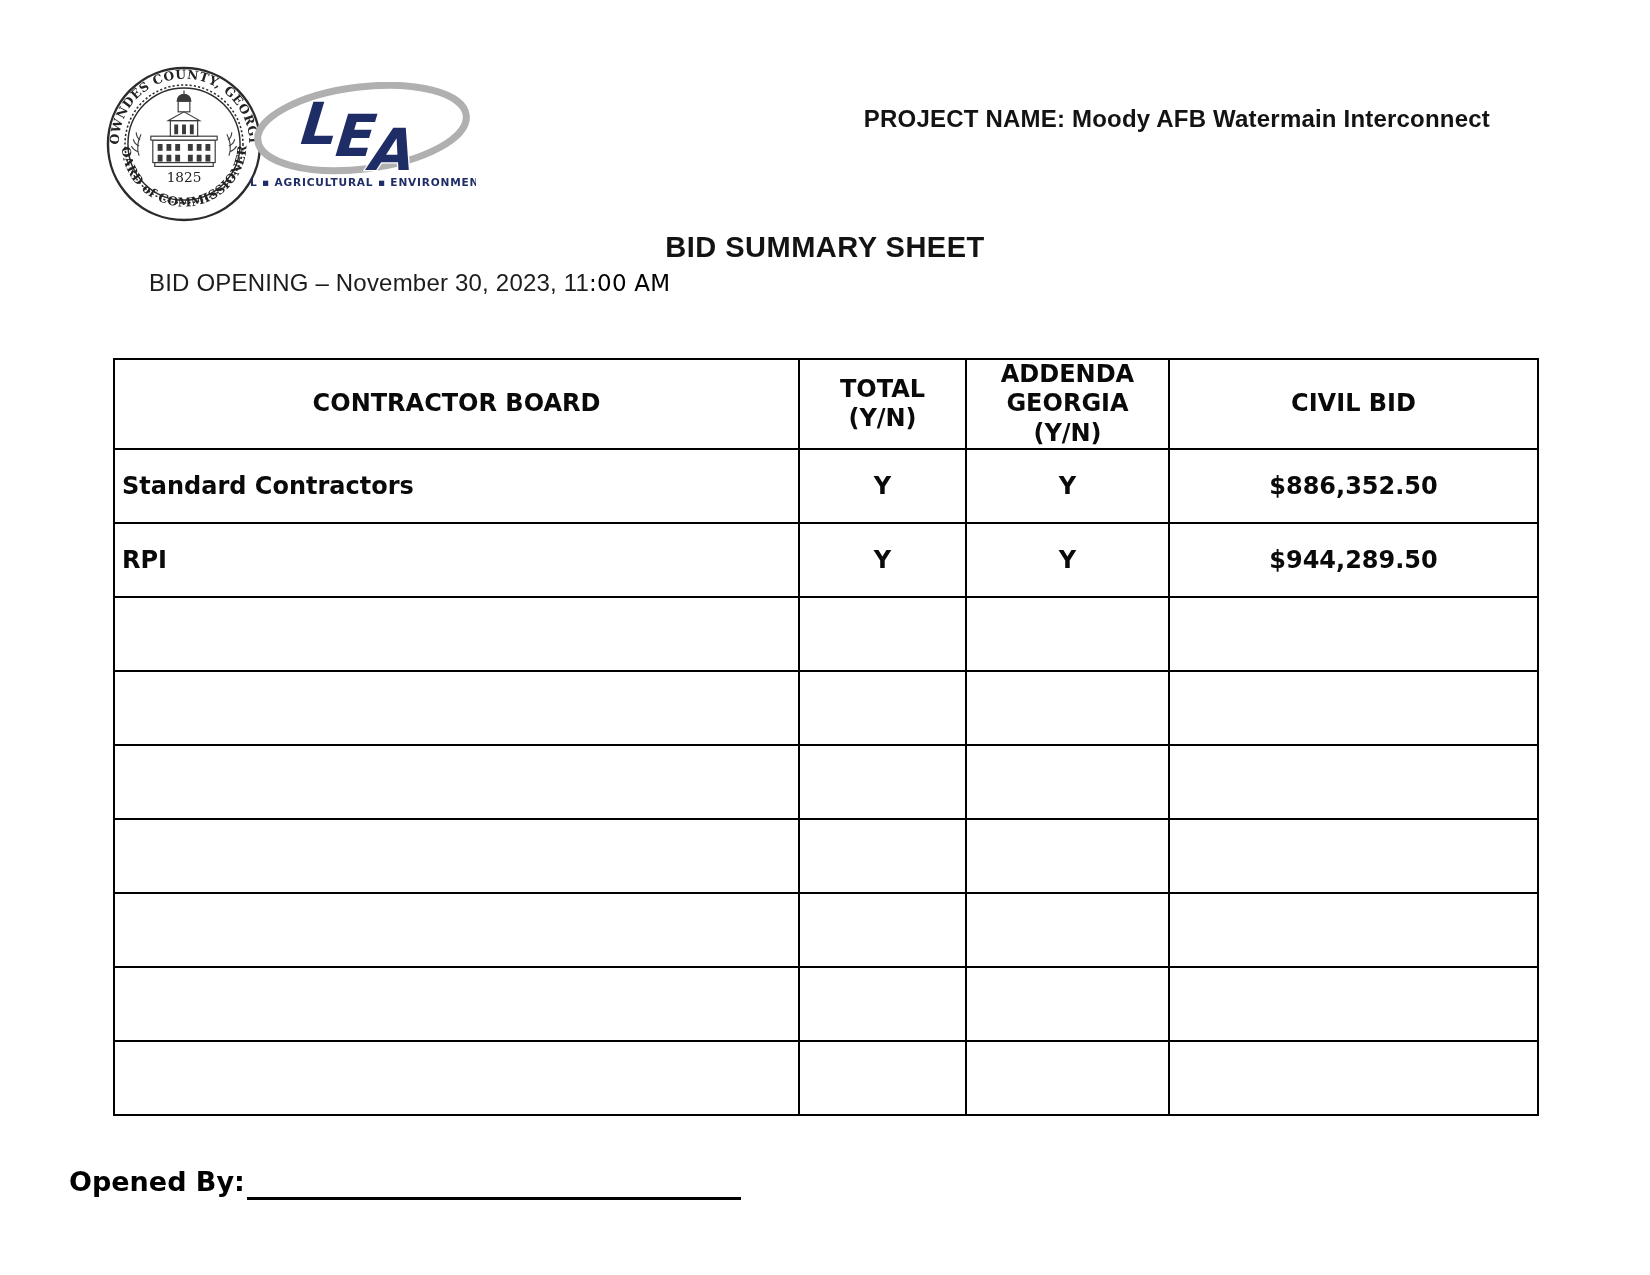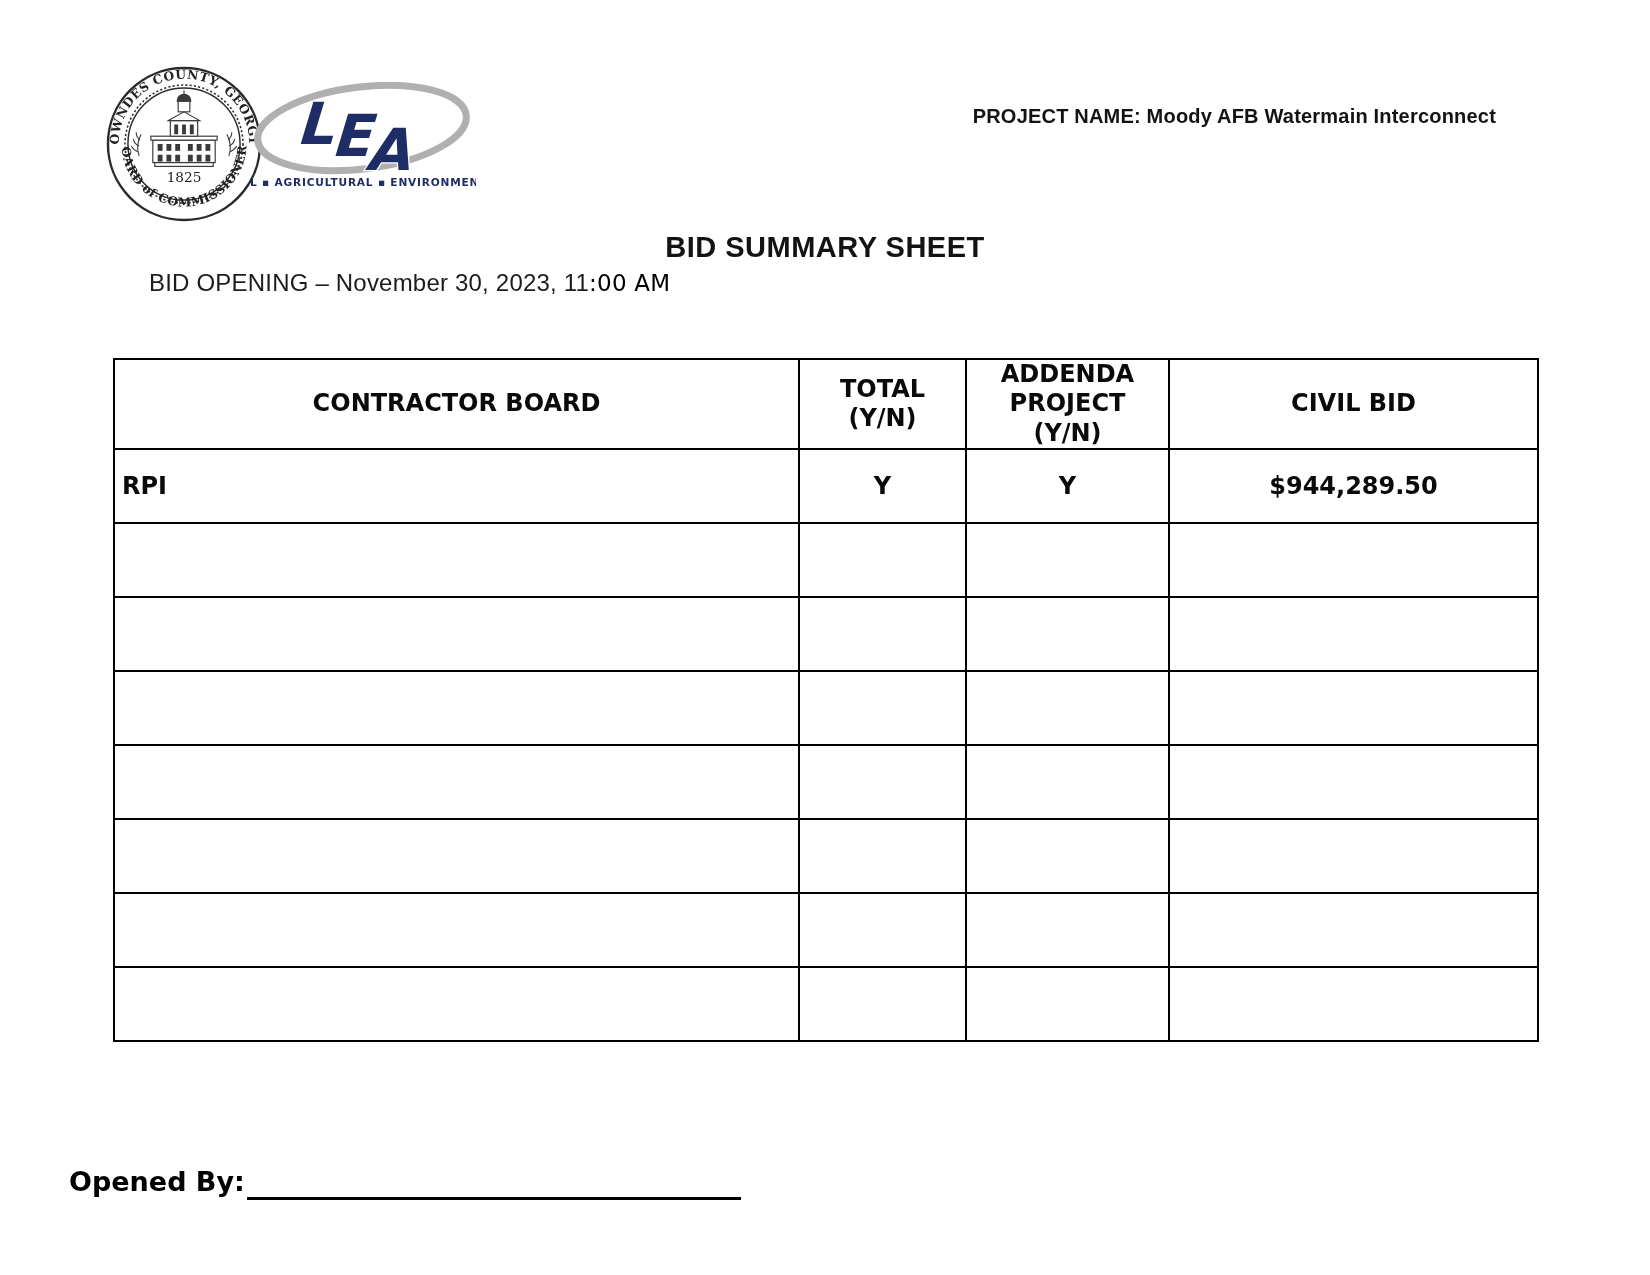--- a/index.html
+++ b/index.html
@@ -9,22 +9,22 @@
     background:#ffffff;
     font-family:"Liberation Sans", sans-serif;
     color:#111;
     overflow:hidden;
   }
   
   .seal{position:absolute;left:106px;top:66px;width:156px;height:156px;}
   .lea{position:absolute;left:250px;top:82px;width:226px;height:114px;}
   
   .project-name{
-    position:absolute;top:105px;right:154px;
-    font-size:20px;font-weight:bold;letter-spacing:.2px;
+    position:absolute;top:105px;right:160px;
+    font-size:24px;font-weight:bold;letter-spacing:.2px;
     white-space:nowrap;color:#131313;
   }
   .doc-title{
     position:absolute;top:221px;left:0;width:1650px;
     text-align:center;font-size:29px;font-weight:bold;
     letter-spacing:.5px;color:#131313;margin-top:10px;
   }
   .bid-opening{
     position:absolute;top:269px;left:104px;
     font-size:24px;font-weight:400;color:#1c1c1c;
@@ -147,27 +147,33 @@
         <col style="width:167px">
         <col style="width:203px">
         <col style="width:369px">
     </colgroup>
     <thead>
       <tr>
         <th>CONTRACTOR BOARD</th>
         <th>TOTAL
 (Y/N)</th>
         <th>ADDENDA
-PROJECT
+GEORGIA
 (Y/N)</th>
         <th>CIVIL BID</th>
       </tr>
     </thead>
     <tbody>
       <tr>
+        <td class="contractor">Standard Contractors</td>
+        <td>Y</td>
+        <td>Y</td>
+        <td>$886,352.50</td>
+      </tr>
+      <tr>
         <td class="contractor">RPI</td>
         <td>Y</td>
         <td>Y</td>
         <td>$944,289.50</td>
       </tr>
     <tr>
           <td></td>
           <td></td>
           <td></td>
           <td></td>

